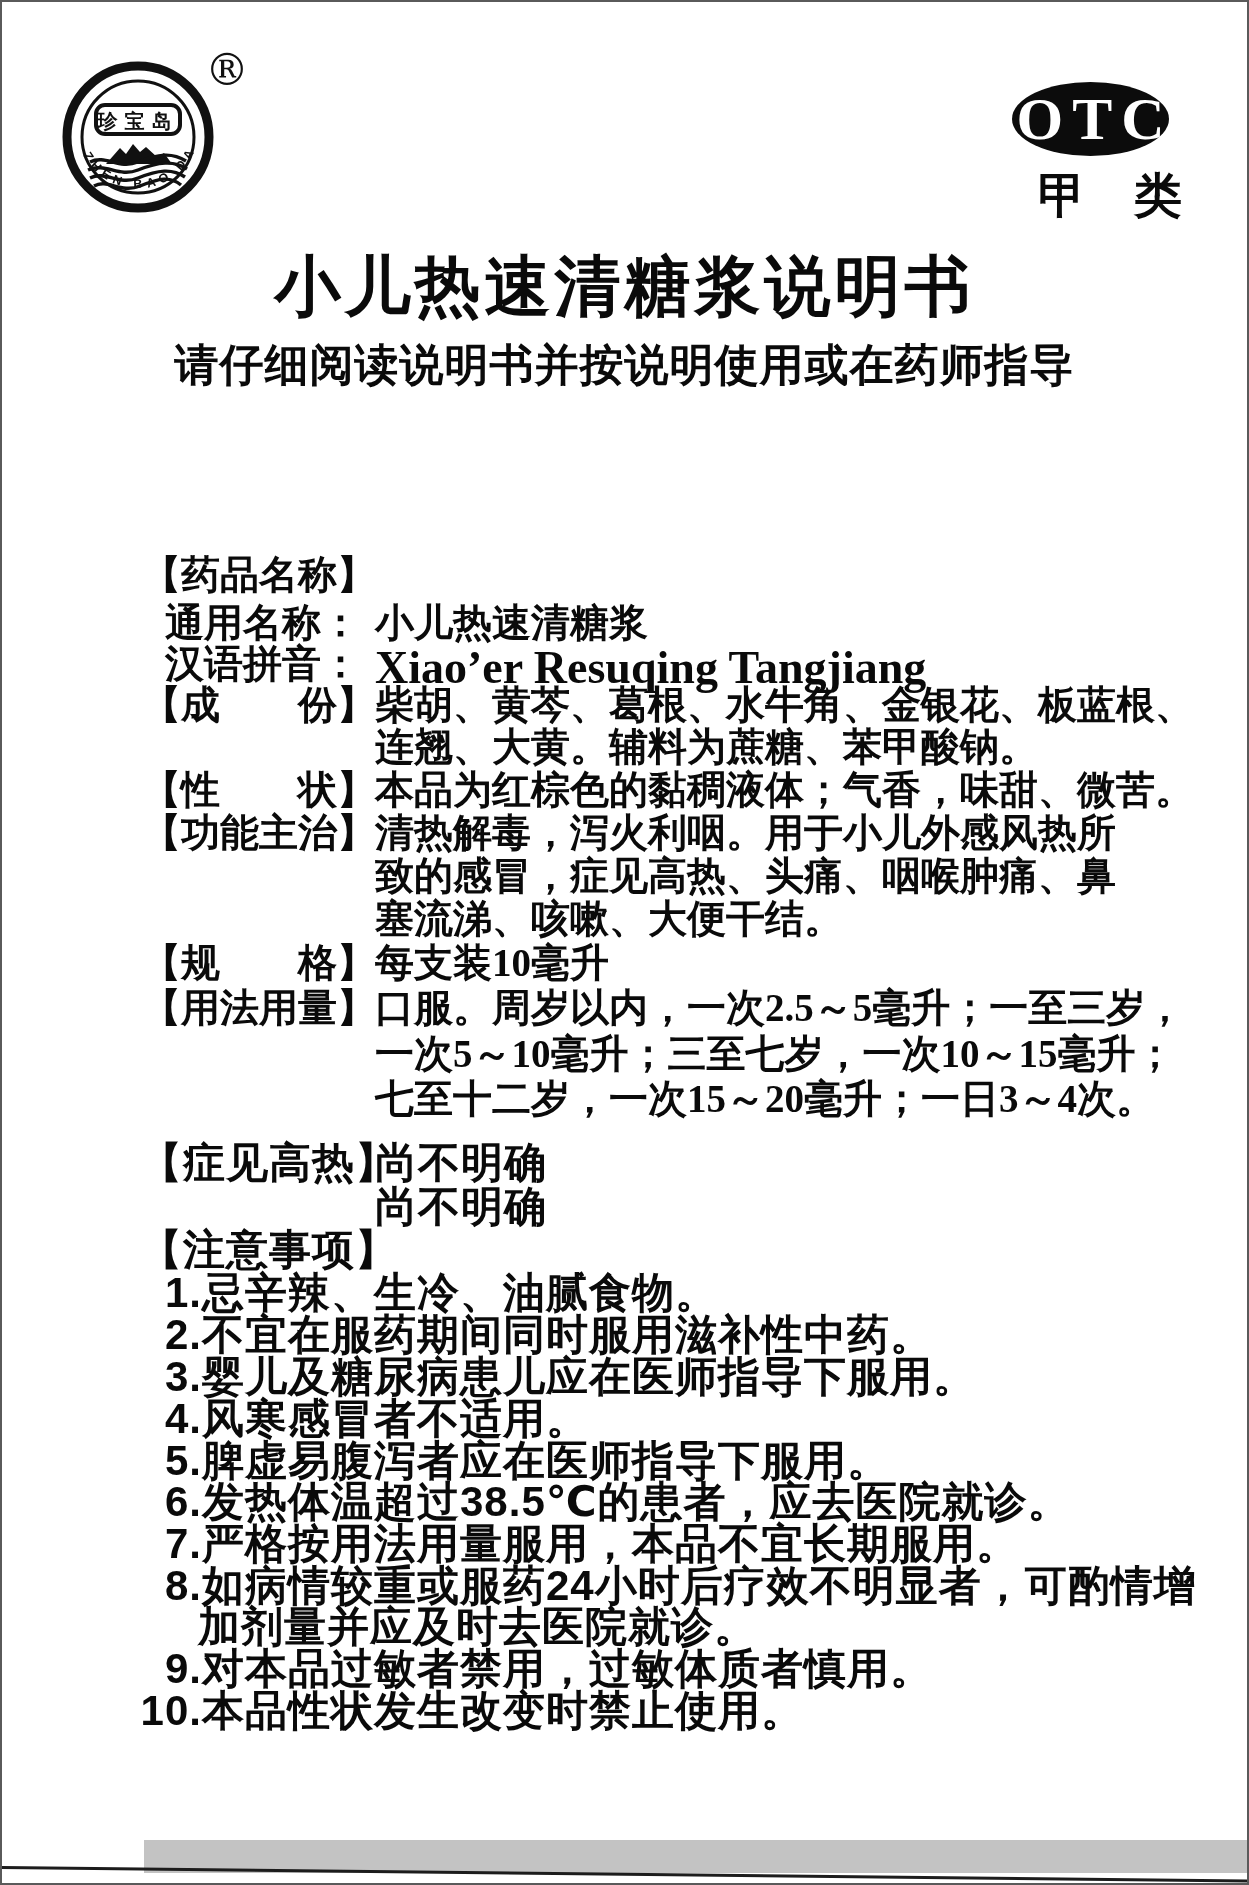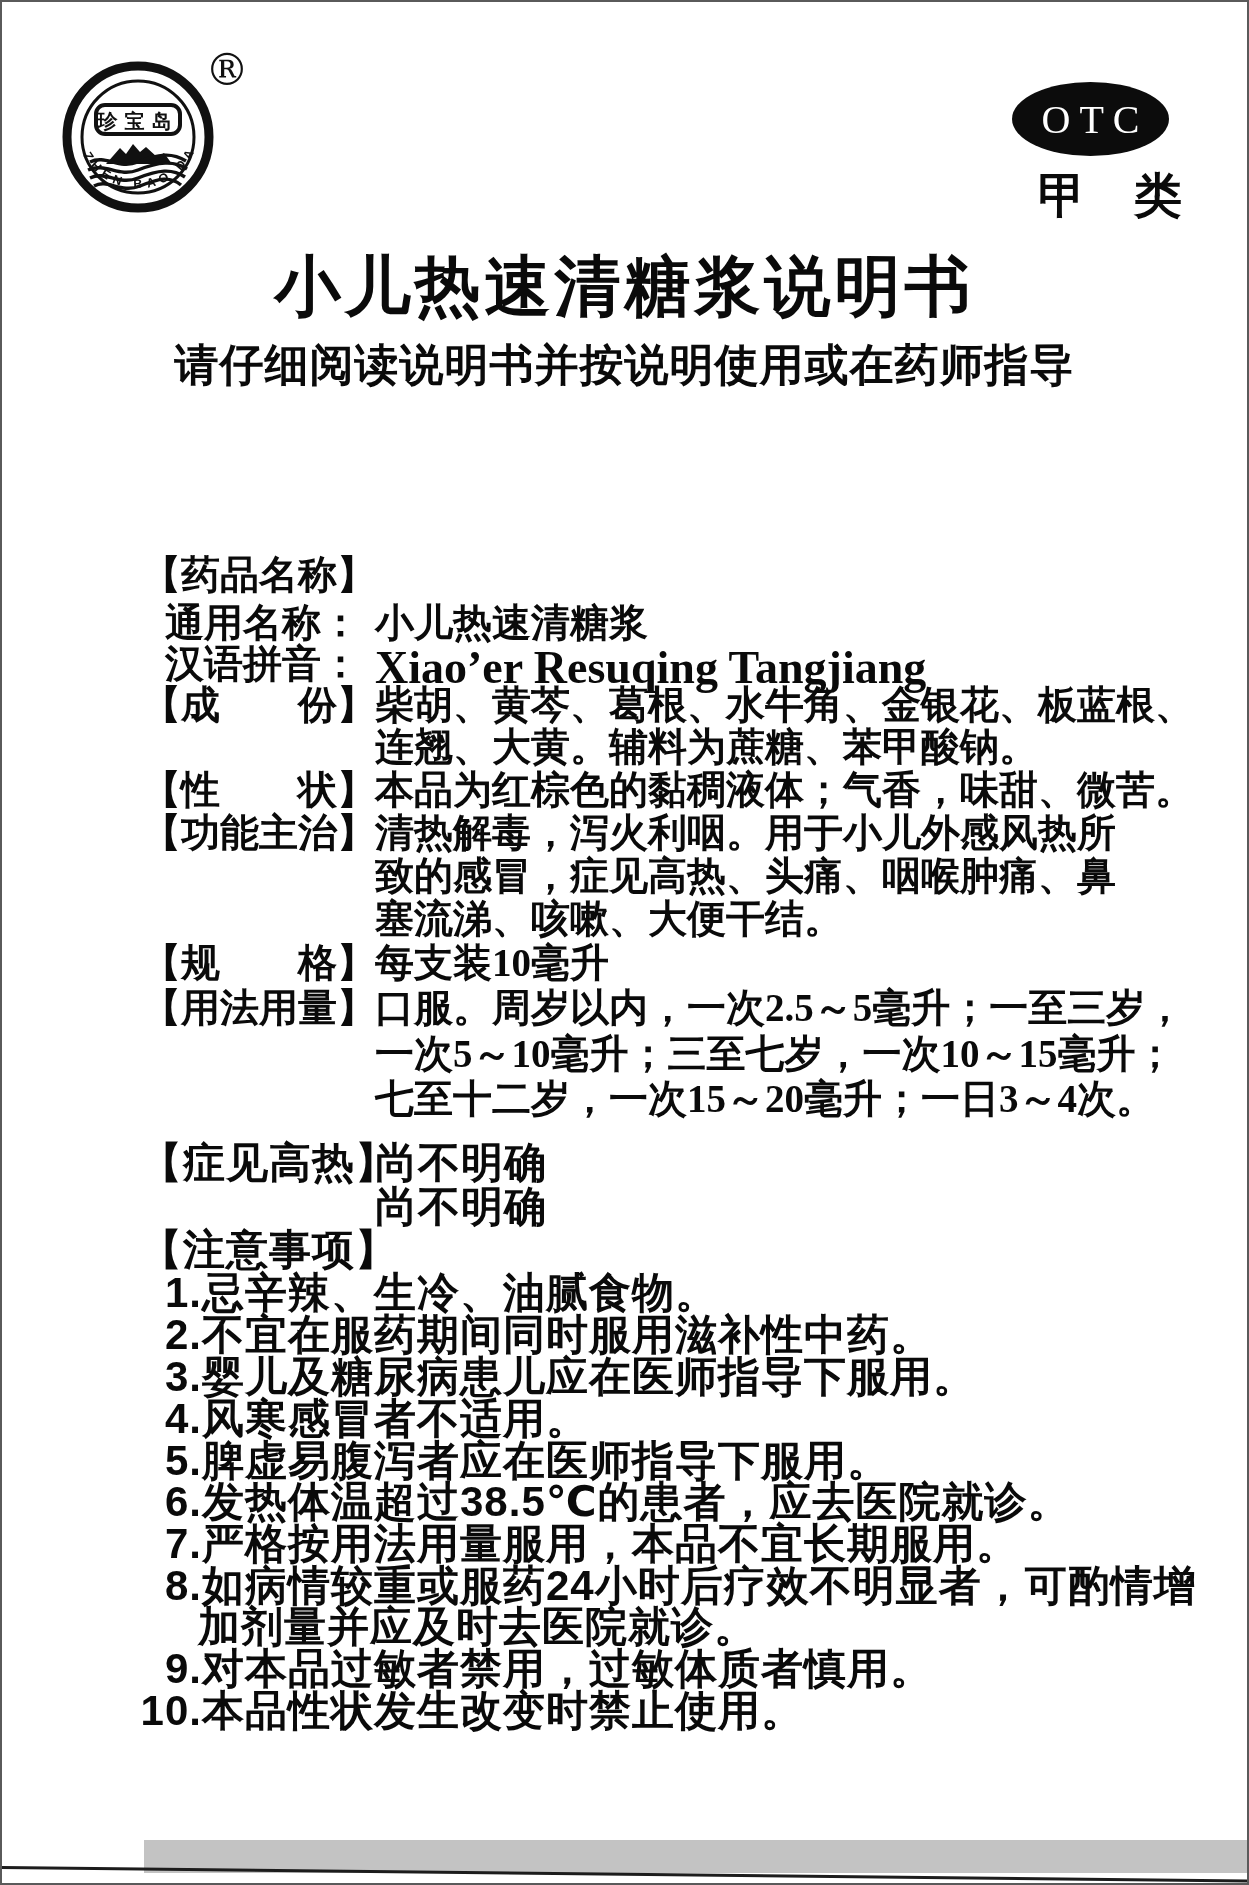--- a/index.html
+++ b/index.html
@@ -19,21 +19,21 @@
   
   .logo-wrap { position:absolute; left:58px; top:56px; width:180px; height:165px; }
   .reg-mark { position:absolute; left:203px; top:46px; font-size:44px; line-height:1;
               font-family:"DejaVu Serif",serif; color:#111; }
   .otc-ellipse {
     position:absolute; left:1010px; top:80px; width:157px; height:74px;
     background:#0c0c0c; border-radius:50%;
     display:flex; align-items:center; justify-content:center;
   }
   .otc-text { color:#fff; font-family:"Liberation Serif","DejaVu Serif",serif;
-              font-weight:normal; font-size:40px; letter-spacing:9px; padding-left:9px; }
+              font-weight:bold; font-size:60px; letter-spacing:9px; padding-left:9px; }
   .otc-cat { position:absolute; left:1036px; top:162px; font-size:48px;
              font-family:"Liberation Sans","DejaVu Sans",sans-serif; font-weight:bold; }
 
   
   .doc-title { position:absolute; top:240px; left:0; width:100%; text-align:center;
                font-size:66px; font-weight:bold; letter-spacing:4px; }
   .notice1 { position:absolute; top:334px; left:0; width:100%; text-align:center;
              font-size:44px; letter-spacing:1px; }
   .notice2 { position:absolute; top:389px; left:0; width:100%; text-align:center;
              font-size:44px; }

